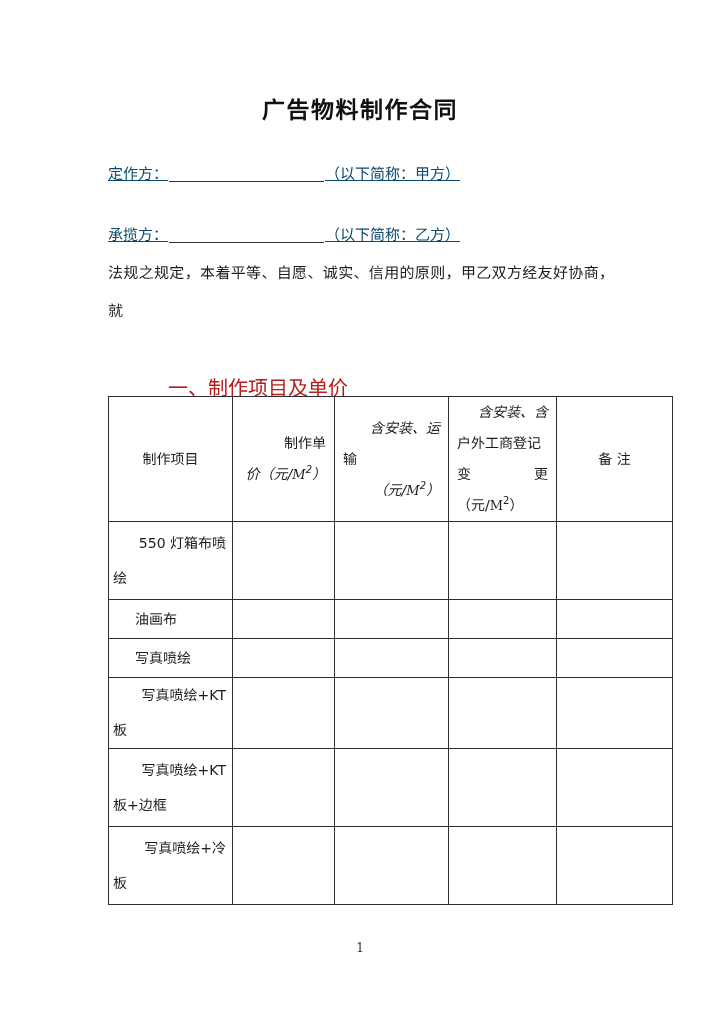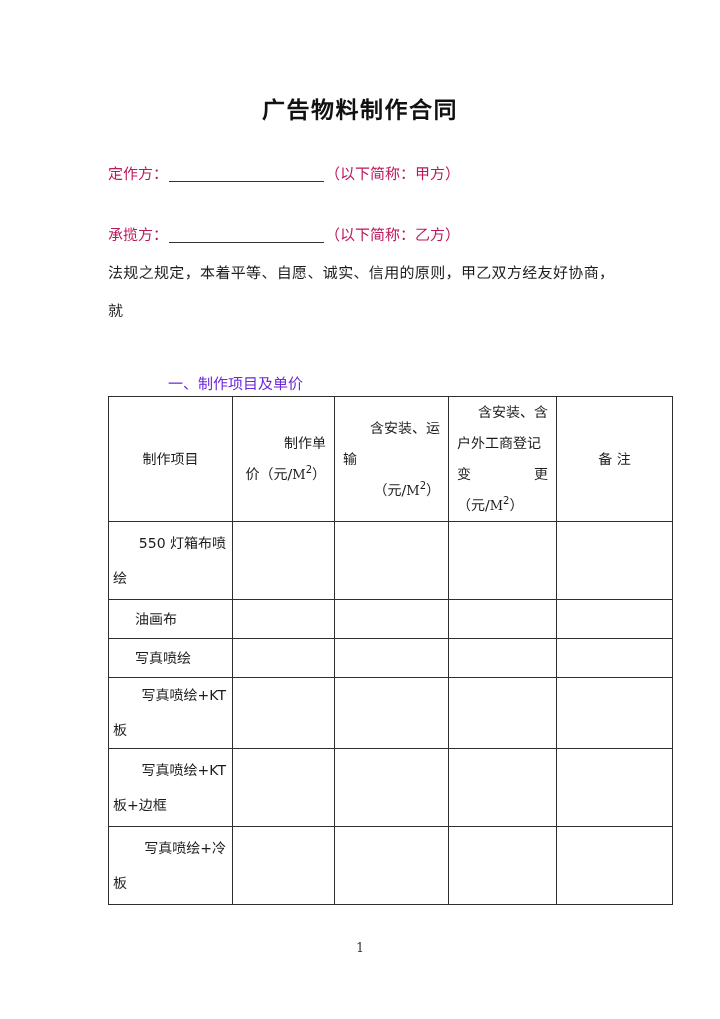--- a/index.html
+++ b/index.html
@@ -43,22 +43,23 @@
   .body-block {
     position: absolute;
     left: 108px;
     top: 155px;
     width: 506px;
   }
 
   .para {
     font-size: 15px;
     line-height: 38px;
-    color: #be185d;
+    color: #0c4a6e;
     white-space: nowrap;
+    text-decoration: underline;
   }
 
   .blank-line {
     display: inline-block;
     width: 155px;
     border-bottom: 1.3px solid #333;
     vertical-align: -3px;
     margin: 0 1px;
   }
 
@@ -76,23 +77,23 @@
     text-align: justify;
     text-align-last: justify;
     width: 506px;
   }
 
   
   .section-heading {
     position: absolute;
     left: 108px;
     top: 372px;
-    font-size: 15px;
+    font-size: 20px;
     text-indent: 60px;
-    color: #6d28d9;
+    color: #b91c1c;
   }
 
   
   .price-table {
     position: absolute;
     left: 108px;
     top: 396px;
     width: 564px;
     border-collapse: collapse;
     table-layout: fixed;
@@ -122,21 +123,21 @@
   .hdr-just {
     text-align: justify;
     text-align-last: justify;
   }
   .hdr-just .jline {
     display: block;
     text-align: justify;
     text-align-last: justify;
   }
   .hdr-just .jline.lead { text-align-last: right; }
-  .hdr-just .jline.tail { text-align-last: right; }
+  .hdr-just .jline.tail { text-align-last: right; font-style: italic; }
   .hdr-just .jline.left { text-align-last: left; }
 
   .sup2 {
     font-size: 10px;
     vertical-align: super;
     line-height: 0;
   }
   .unit-m {
     font-family: "DejaVu Serif", "Liberation Serif", serif;
     font-size: 13px;

